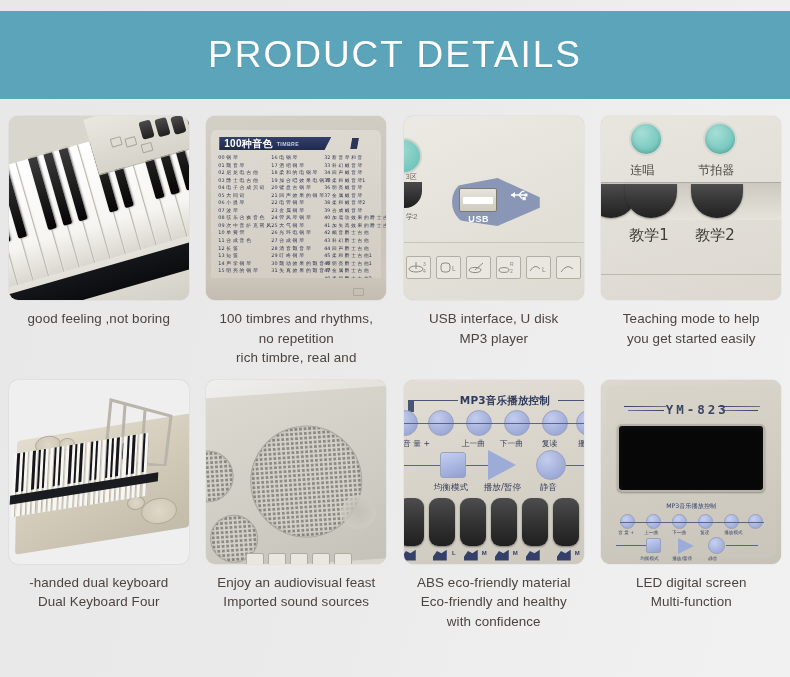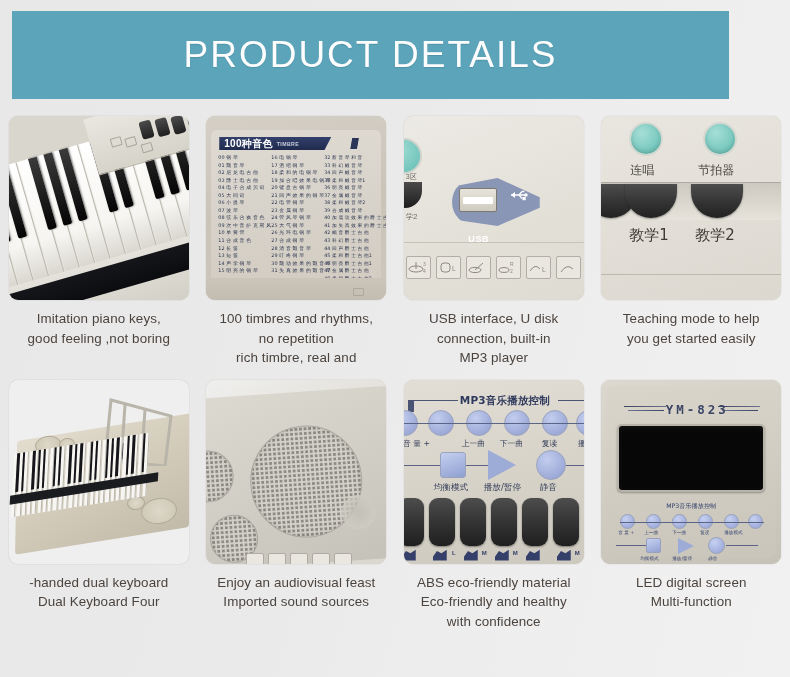--- a/index.html
+++ b/index.html
@@ -14,22 +14,22 @@
   #page {
     position: relative;
     width: 790px;
     height: 677px;
     background: linear-gradient(105deg,#e8e8e8 0%,#eaeaea 45%,#eeeeee 70%,#f1f1f1 100%);
   }
 
   
   .banner {
     position: absolute;
-    left: 12px; top: 11px;
-    width: 717px; height: 88px;
+    left: 0; top: 11px;
+    width: 790px; height: 88px;
     background: #5ba4b9;
     display: flex;
     align-items: center;
     justify-content: center;
   }
   .banner-title {
     color: #fdfdfd;
     font-size: 37px;
     letter-spacing: 2.0px;
     font-weight: 400;
@@ -145,21 +145,21 @@
   }
   .usb-socket {
     position:absolute; left:55px; top:72px; width:38px; height:24px;
     background: linear-gradient(180deg,#e6e3da,#cfcbc0);
     border:1.6px solid #7c7a70; border-radius:2px;
   }
   .usb-socket:after { content:""; position:absolute; left:3px; top:8px; right:3px; height:7px;
     background:#fff; border-radius:1px; }
   .usb-label {
     position:absolute; left:54px; top:98px; width:42px; text-align:center;
-    color:#fff; font-size:9px; font-weight:bold; letter-spacing:.6px;margin-top:20px;
+    color:#fff; font-size:9px; font-weight:bold; letter-spacing:.6px;
   }
   .usb-glyph { position:absolute; left:104px; top:72px; width:22px; height:14px; }
   .teal-knob {
     position:absolute; left:-18px; top:22px; width:36px; height:36px; border-radius:50%;
     background: radial-gradient(circle at 35% 32%,#9fdcd4,#63bdb3);
     border:2px solid #cdd3cc;
   }
   .blk-knob {
     position:absolute; left:-16px; top:66px; width:34px; height:26px;
     background: linear-gradient(180deg,#4a4a4a,#1d1d1d);
@@ -345,21 +345,20 @@
             <div class="pk" style="left:52px;top:18px"></div>
             <div class="pk" style="left:68px;top:20px"></div>
             <div class="pk" style="left:84px;top:22px"></div>
             <div class="pk" style="left:100px;top:24px"></div>
             <div class="micon" style="left:20px;top:26px"></div>
             <div class="micon" style="left:34px;top:30px"></div>
             <div class="micon" style="left:48px;top:40px"></div>
           </div>
         </div>
         <div class="caption">
-          <div>Imitation piano keys,</div>
           <div>good feeling ,not boring</div>
         </div>
       </div>
 
       <div class="cell">
         <div class="thumb">
           <div class="chart-bg"></div>
           <div class="chart-card">
             <div class="chart-hdr">
               <span class="h1">100种音色</span>
@@ -492,21 +491,20 @@
             </div>
             <div class="icobox">
               <svg width="23" height="21" viewBox="0 0 23 21">
                   <path d="M4 15 q6 -9 12 -3" stroke="#8e8a80" fill="none"></path>
                 </svg>
             </div>
           </div>
         </div>
         <div class="caption">
           <div>USB interface, U disk</div>
-          <div>connection, built-in</div>
           <div>MP3 player</div>
         </div>
       </div>
 
       <div class="cell">
         <div class="thumb">
           <div class="tm-bg"></div>
           <div class="tm-knob" style="left:28px;top:6px"></div>
           <div class="tm-knob" style="left:102px;top:6px"></div>
           <div class="tm-lbl" style="left:29px;top:46px">连唱</div>

